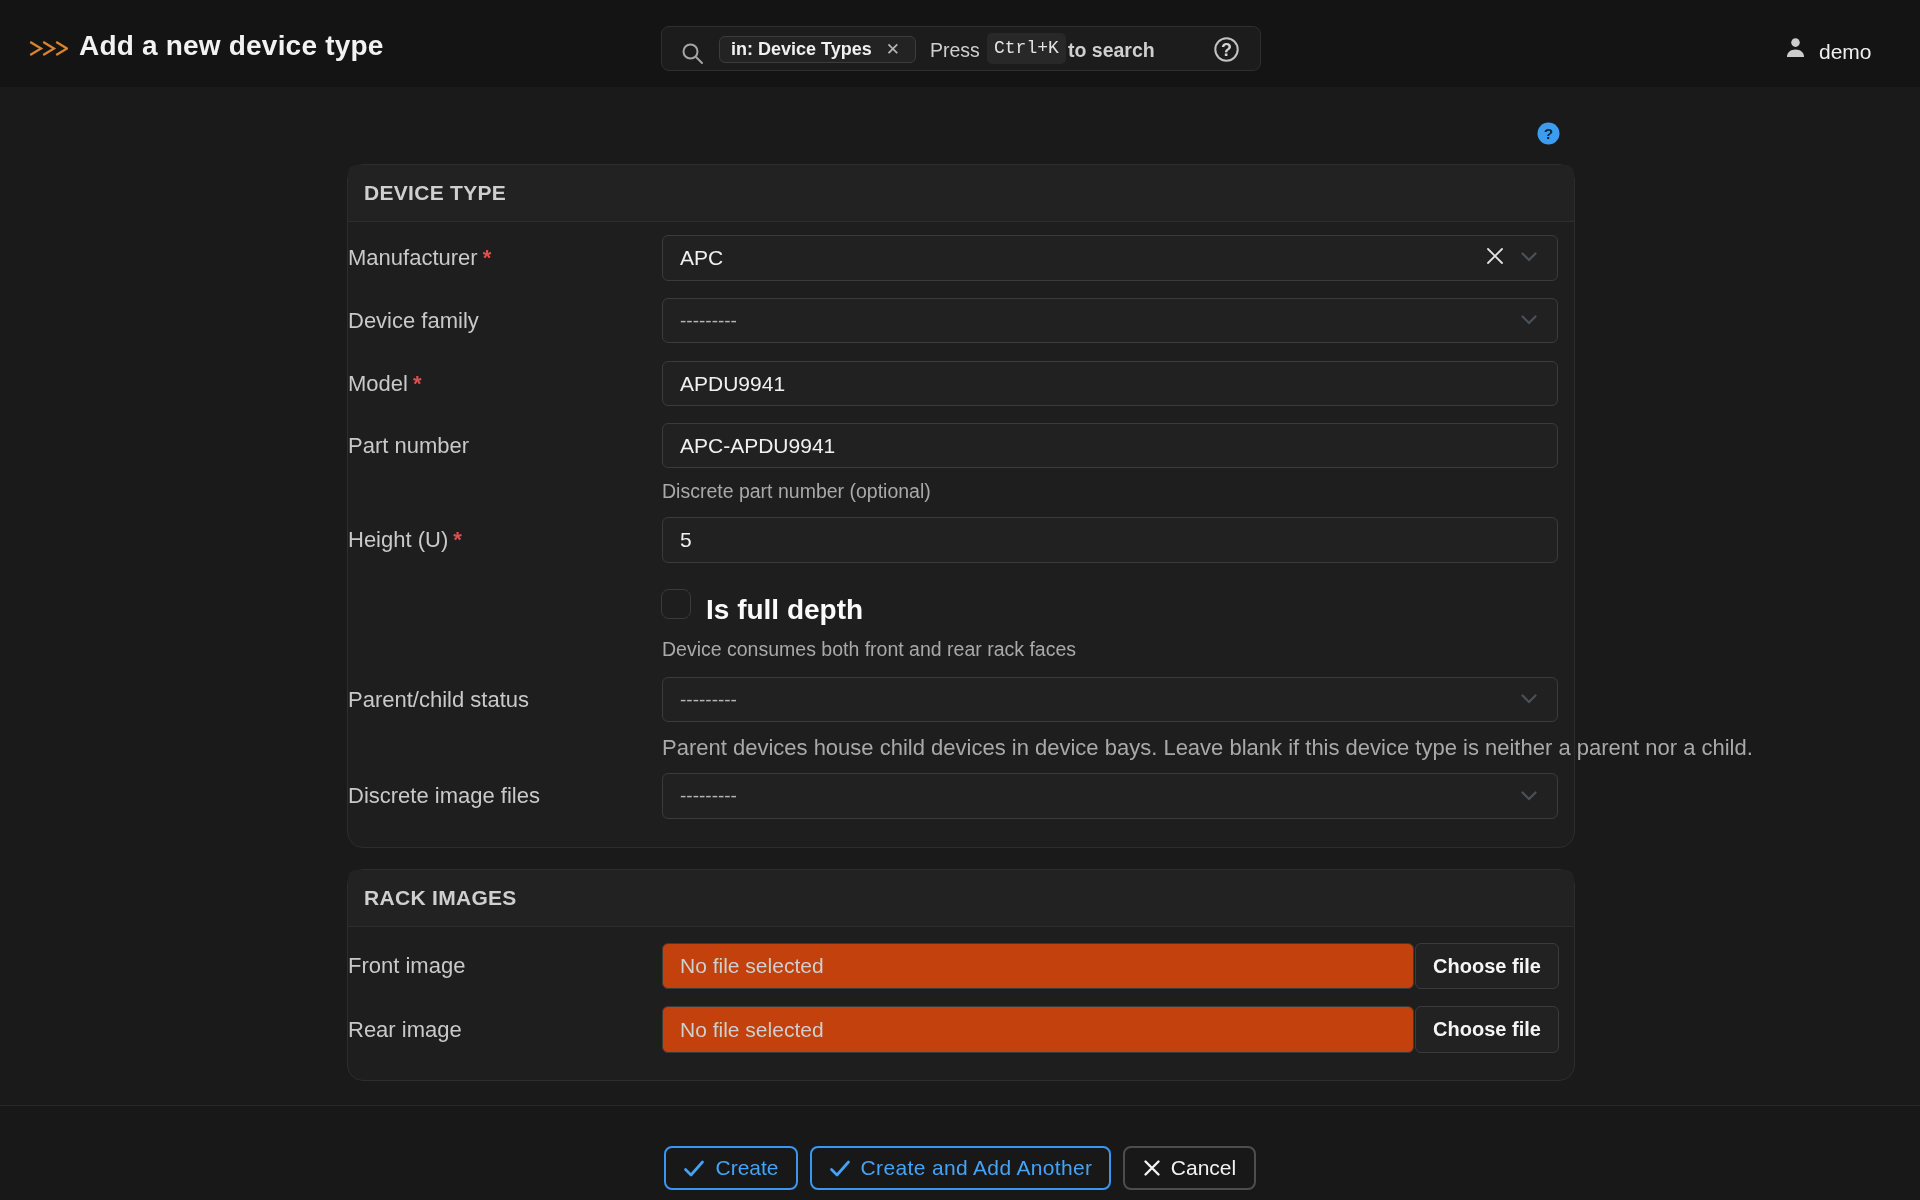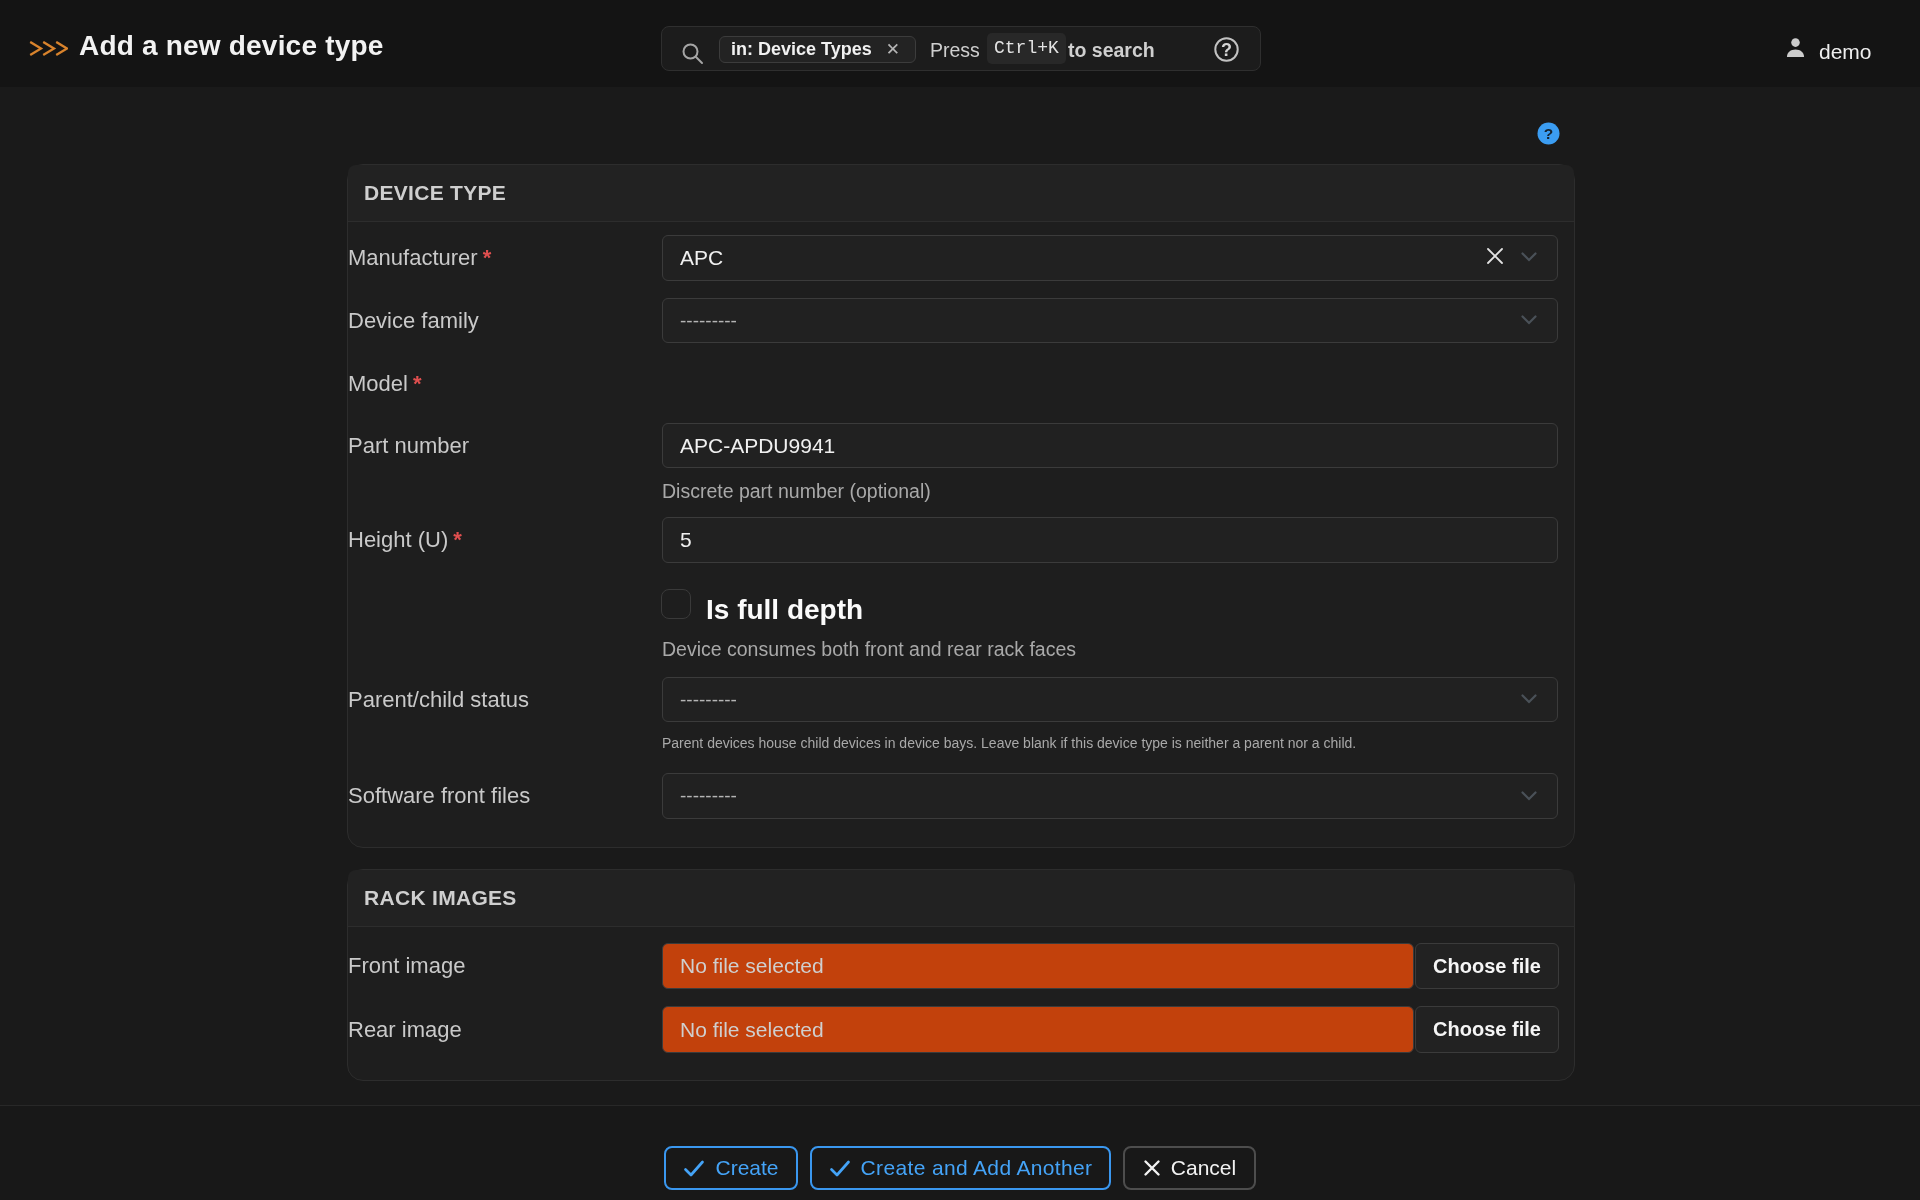--- a/index.html
+++ b/index.html
@@ -119,40 +119,41 @@
       <path d="M1.5 1.5 L8 8 L14.5 1.5"></path>
     </svg>
 
   <div class="lbl" style="top:133px; line-height:45px;">Device family</div>
   <div class="inp ph" style="top:133px; height:45px; line-height:43px;">---------</div>
   <svg class="selarrow" style="left:1173px; top:150px;" width="16" height="10" viewBox="0 0 16 10" fill="none" stroke="#4a5158" stroke-width="2.2" stroke-linecap="round">
       <path d="M1.5 1.5 L8 8 L14.5 1.5"></path>
     </svg>
 
   <div class="lbl" style="top:196px; line-height:45px;">Model<span class="req">*</span></div>
+  <div class="inp" style="top:196px; height:45px; line-height:43px;">APDU9941</div>
 
   <div class="lbl" style="top:258px; line-height:45px;">Part number</div>
   <div class="inp" style="top:258px; height:45px; line-height:43px;">APC-APDU9941</div>
   <div class="helptext" style="top:315px;">Discrete part number (optional)</div>
 
   <div class="lbl" style="top:352px; line-height:46px;">Height (U)<span class="req">*</span></div>
   <div class="inp" style="top:352px; height:46px; line-height:44px;">5</div>
 
   <div class="cbx" style="top:424px;"></div>
   <div class="cbxlabel" style="top:429px;">Is full depth</div>
   <div class="helptext" style="top:473px;">Device consumes both front and rear rack faces</div>
 
   <div class="lbl" style="top:512px; line-height:45px;">Parent/child status</div>
   <div class="inp ph" style="top:512px; height:45px; line-height:43px;">---------</div>
   <svg class="selarrow" style="left:1173px; top:529px;" width="16" height="10" viewBox="0 0 16 10" fill="none" stroke="#4a5158" stroke-width="2.2" stroke-linecap="round">
       <path d="M1.5 1.5 L8 8 L14.5 1.5"></path>
     </svg>
-  <div class="helptext" style="top:570px; font-size:14px;">Parent devices house child devices in device bays. Leave blank if this device type is neither a parent nor a child.</div>
+  <div class="helptext" style="top:570px; font-size:22px;">Parent devices house child devices in device bays. Leave blank if this device type is neither a parent nor a child.</div>
 
-  <div class="lbl" style="top:608px; line-height:46px;">Software front files</div>
+  <div class="lbl" style="top:608px; line-height:46px;">Discrete image files</div>
   <div class="inp ph" style="top:608px; height:46px; line-height:44px;">---------</div>
   <svg class="selarrow" style="left:1173px; top:626px;" width="16" height="10" viewBox="0 0 16 10" fill="none" stroke="#4a5158" stroke-width="2.2" stroke-linecap="round">
       <path d="M1.5 1.5 L8 8 L14.5 1.5"></path>
     </svg>
 </div>
 
 <div class="card" id="card2">
   <div class="card-h">RACK IMAGES</div>
 
   <div class="lbl" style="top:73px; line-height:46px;">Front image</div>

